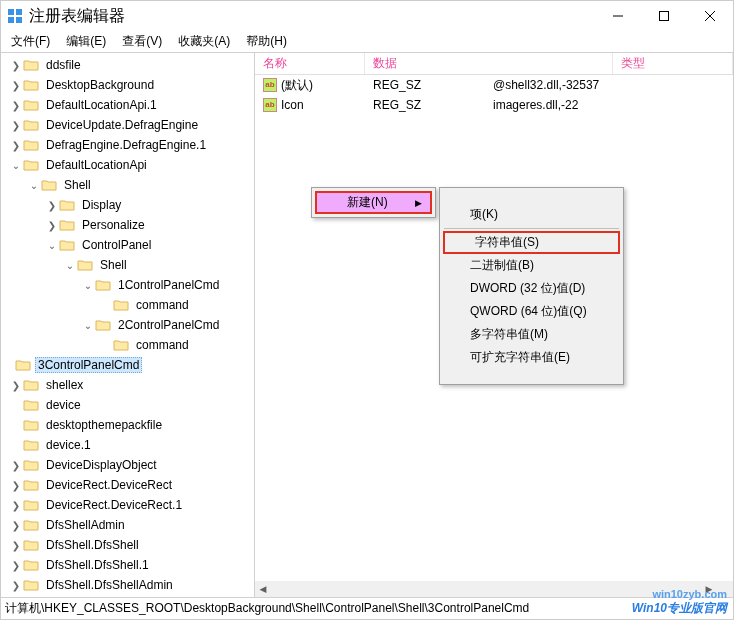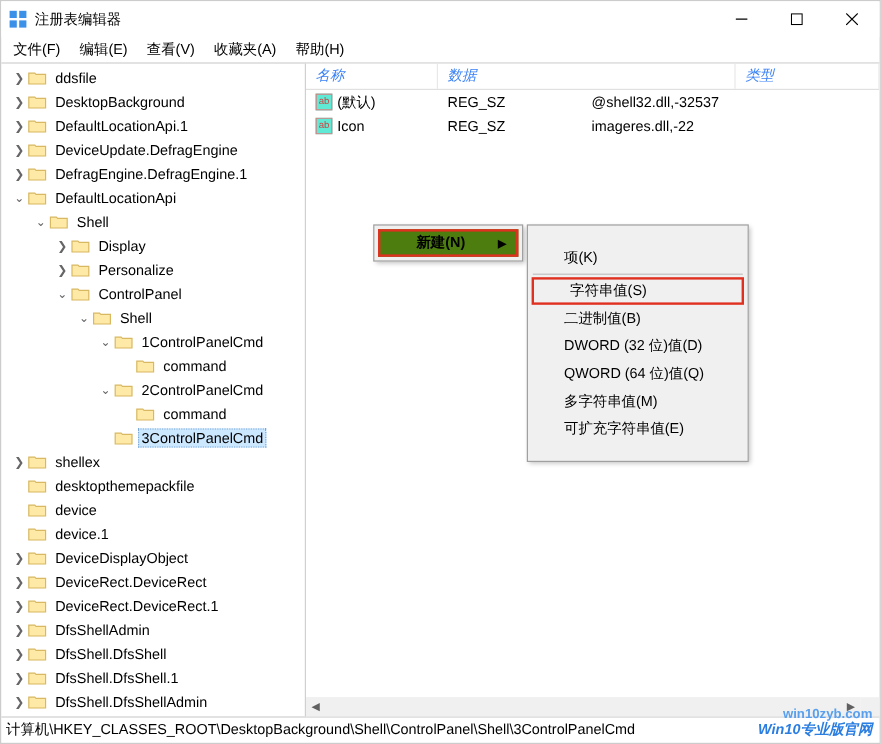--- a/index.html
+++ b/index.html
@@ -1,51 +1,51 @@
 <!DOCTYPE html>
 <html><head>
   <meta charset="utf-8">
   <style>
     * { margin: 0; padding: 0; box-sizing: border-box; font-family: "Microsoft YaHei", "Segoe UI", sans-serif; font-size: 12px; }
     body { width: 734px; height: 620px; background: #fff; position: relative; overflow: hidden; border: 1px solid #ccc; }
     
     .titlebar { height: 30px; display: flex; align-items: center; background: #fff; padding-left: 6px; }
     .titlebar .app-icon { width: 16px; height: 16px; margin-right: 6px; }
-    .titlebar .title { flex: 1; font-size: 12px; }
+    .titlebar .title { flex: 1; font-size: 16px; }
     .titlebar .win-btns { display: flex; }
     .titlebar .win-btn { width: 46px; height: 30px; display: flex; align-items: center; justify-content: center; }
     .titlebar .win-btn svg { width: 10px; height: 10px; }
     
     .menubar { height: 22px; display: flex; align-items: center; padding-left: 2px; border-bottom: 1px solid #d0d0d0; }
     .menubar .menu-item { padding: 2px 8px; }
     
     .content { display: flex; height: calc(100% - 74px); }
     
     .tree-pane { width: 254px; border-right: 1px solid #d0d0d0; overflow: auto; padding-top: 2px; }
     .tree-node { display: flex; align-items: center; height: 20px; white-space: nowrap; }
     .tree-node .exp { width: 14px; display: inline-flex; justify-content: center; color: #666; font-size: 10px; user-select: none; }
     .tree-node .folder { width: 16px; height: 14px; margin-right: 4px; }
     .tree-node .label { padding: 1px 3px; }
     .tree-node.selected .label { background: #cce8ff; border: 1px dotted #7aa7d8; padding: 0 2px; }
     
     .list-pane { flex: 1; position: relative; overflow: hidden; }
     .list-header { display: flex; height: 22px; border-bottom: 1px solid #e0e0e0; align-items: center; background: #fff; }
-    .list-header .col { padding-left: 8px; border-right: 1px solid #e8e8e8; height: 100%; display: flex; align-items: center; color: #3b82f6; font-style: italic; }
+    .list-header .col { padding-left: 8px; border-right: 1px solid #e8e8e8; height: 100%; display: flex; align-items: center; color: #ec4899; }
     .list-row { display: flex; height: 20px; align-items: center; }
     .list-row .cell { padding-left: 8px; overflow: hidden; white-space: nowrap; }
-    .val-icon { display: inline-block; width: 14px; height: 14px; border: 1px solid #c88; background: #5eead4; margin-right: 4px; vertical-align: middle; font-size: 8px; color: #c44; text-align: center; line-height: 12px; font-weight: normal; }
+    .val-icon { display: inline-block; width: 14px; height: 14px; border: 1px solid #c88; background: #bef264; margin-right: 4px; vertical-align: middle; font-size: 8px; color: #c44; text-align: center; line-height: 12px; font-weight: bold; }
     
     .scrollbar-h { position: absolute; bottom: 0; left: 0; right: 16px; height: 16px; background: #f0f0f0; display: flex; }
     .scrollbar-h .sb-btn { width: 16px; height: 16px; background: #f0f0f0; display: flex; align-items: center; justify-content: center; color: #606060; font-size: 9px; }
     .scrollbar-h .sb-track { flex: 1; background: #f0f0f0; }
     .scrollbar-corner { position: absolute; bottom: 0; right: 0; width: 16px; height: 16px; background: #f0f0f0; }
     
     .context-menu { position: absolute; background: #f0f0f0; border: 1px solid #a0a0a0; box-shadow: 2px 2px 4px rgba(0,0,0,0.25); }
     .cm-item { height: 23px; display: flex; align-items: center; padding: 0 28px 0 30px; white-space: nowrap; position: relative; }
-    .cm-item.highlighted { background: #4d7c0f; font-weight: bold; }
+    .cm-item.highlighted { background: #f0abfc; }
     .cm-item .arrow { position: absolute; right: 8px; font-size: 9px; }
     .redbox { border: 2px solid #e03020; }
     
     .statusbar { height: 22px; border-top: 1px solid #d0d0d0; display: flex; align-items: center; padding-left: 4px; font-size: 12px; overflow: hidden; white-space: nowrap; }
     
     .watermark { position: absolute; right: 6px; bottom: 2px; font-size: 16px; font-style: italic; font-weight: bold; color: #2a7de1; pointer-events: none; }
     .watermark .url { display: block; font-size: 11px; color: #58a0ee; text-align: right; margin-bottom: -2px; font-style: normal; }
   </style>
 </head>
 <body>
@@ -187,47 +187,47 @@
         </svg>
         <span class="label">2ControlPanelCmd</span>
       </div>
       <div class="tree-node" style="padding-left: 98px;">
         <span class="exp"></span>
         <svg class="folder" viewBox="0 0 16 14">
           <path d="M1 3 L1 12 L15 12 L15 4 L7 4 L6 3 Z" fill="#ffe9a6" stroke="#d8b860"></path>
         </svg>
         <span class="label">command</span>
       </div>
-      <div class="tree-node selected" style="padding-left: 80px;">
+      <div class="tree-node selected" style="">
         <span class="exp"></span>
         <svg class="folder" viewBox="0 0 16 14">
           <path d="M1 3 L1 12 L15 12 L15 4 L7 4 L6 3 Z" fill="#ffe9a6" stroke="#d8b860"></path>
         </svg>
         <span class="label">3ControlPanelCmd</span>
       </div>
       <div class="tree-node" style="padding-left: 8px;">
         <span class="exp">❯</span>
         <svg class="folder" viewBox="0 0 16 14">
           <path d="M1 3 L1 12 L15 12 L15 4 L7 4 L6 3 Z" fill="#ffe9a6" stroke="#d8b860"></path>
         </svg>
         <span class="label">shellex</span>
       </div>
       <div class="tree-node" style="padding-left: 8px;">
         <span class="exp"></span>
         <svg class="folder" viewBox="0 0 16 14">
           <path d="M1 3 L1 12 L15 12 L15 4 L7 4 L6 3 Z" fill="#ffe9a6" stroke="#d8b860"></path>
         </svg>
+        <span class="label">device</span>
+      </div>
+      <div class="tree-node" style="padding-left: 8px;">
+        <span class="exp"></span>
+        <svg class="folder" viewBox="0 0 16 14">
+          <path d="M1 3 L1 12 L15 12 L15 4 L7 4 L6 3 Z" fill="#ffe9a6" stroke="#d8b860"></path>
+        </svg>
         <span class="label">desktopthemepackfile</span>
-      </div>
-      <div class="tree-node" style="padding-left: 8px;">
-        <span class="exp"></span>
-        <svg class="folder" viewBox="0 0 16 14">
-          <path d="M1 3 L1 12 L15 12 L15 4 L7 4 L6 3 Z" fill="#ffe9a6" stroke="#d8b860"></path>
-        </svg>
-        <span class="label">device</span>
       </div>
       <div class="tree-node" style="padding-left: 8px;">
         <span class="exp"></span>
         <svg class="folder" viewBox="0 0 16 14">
           <path d="M1 3 L1 12 L15 12 L15 4 L7 4 L6 3 Z" fill="#ffe9a6" stroke="#d8b860"></path>
         </svg>
         <span class="label">device.1</span>
       </div>
       <div class="tree-node" style="padding-left: 8px;">
         <span class="exp">❯</span>

